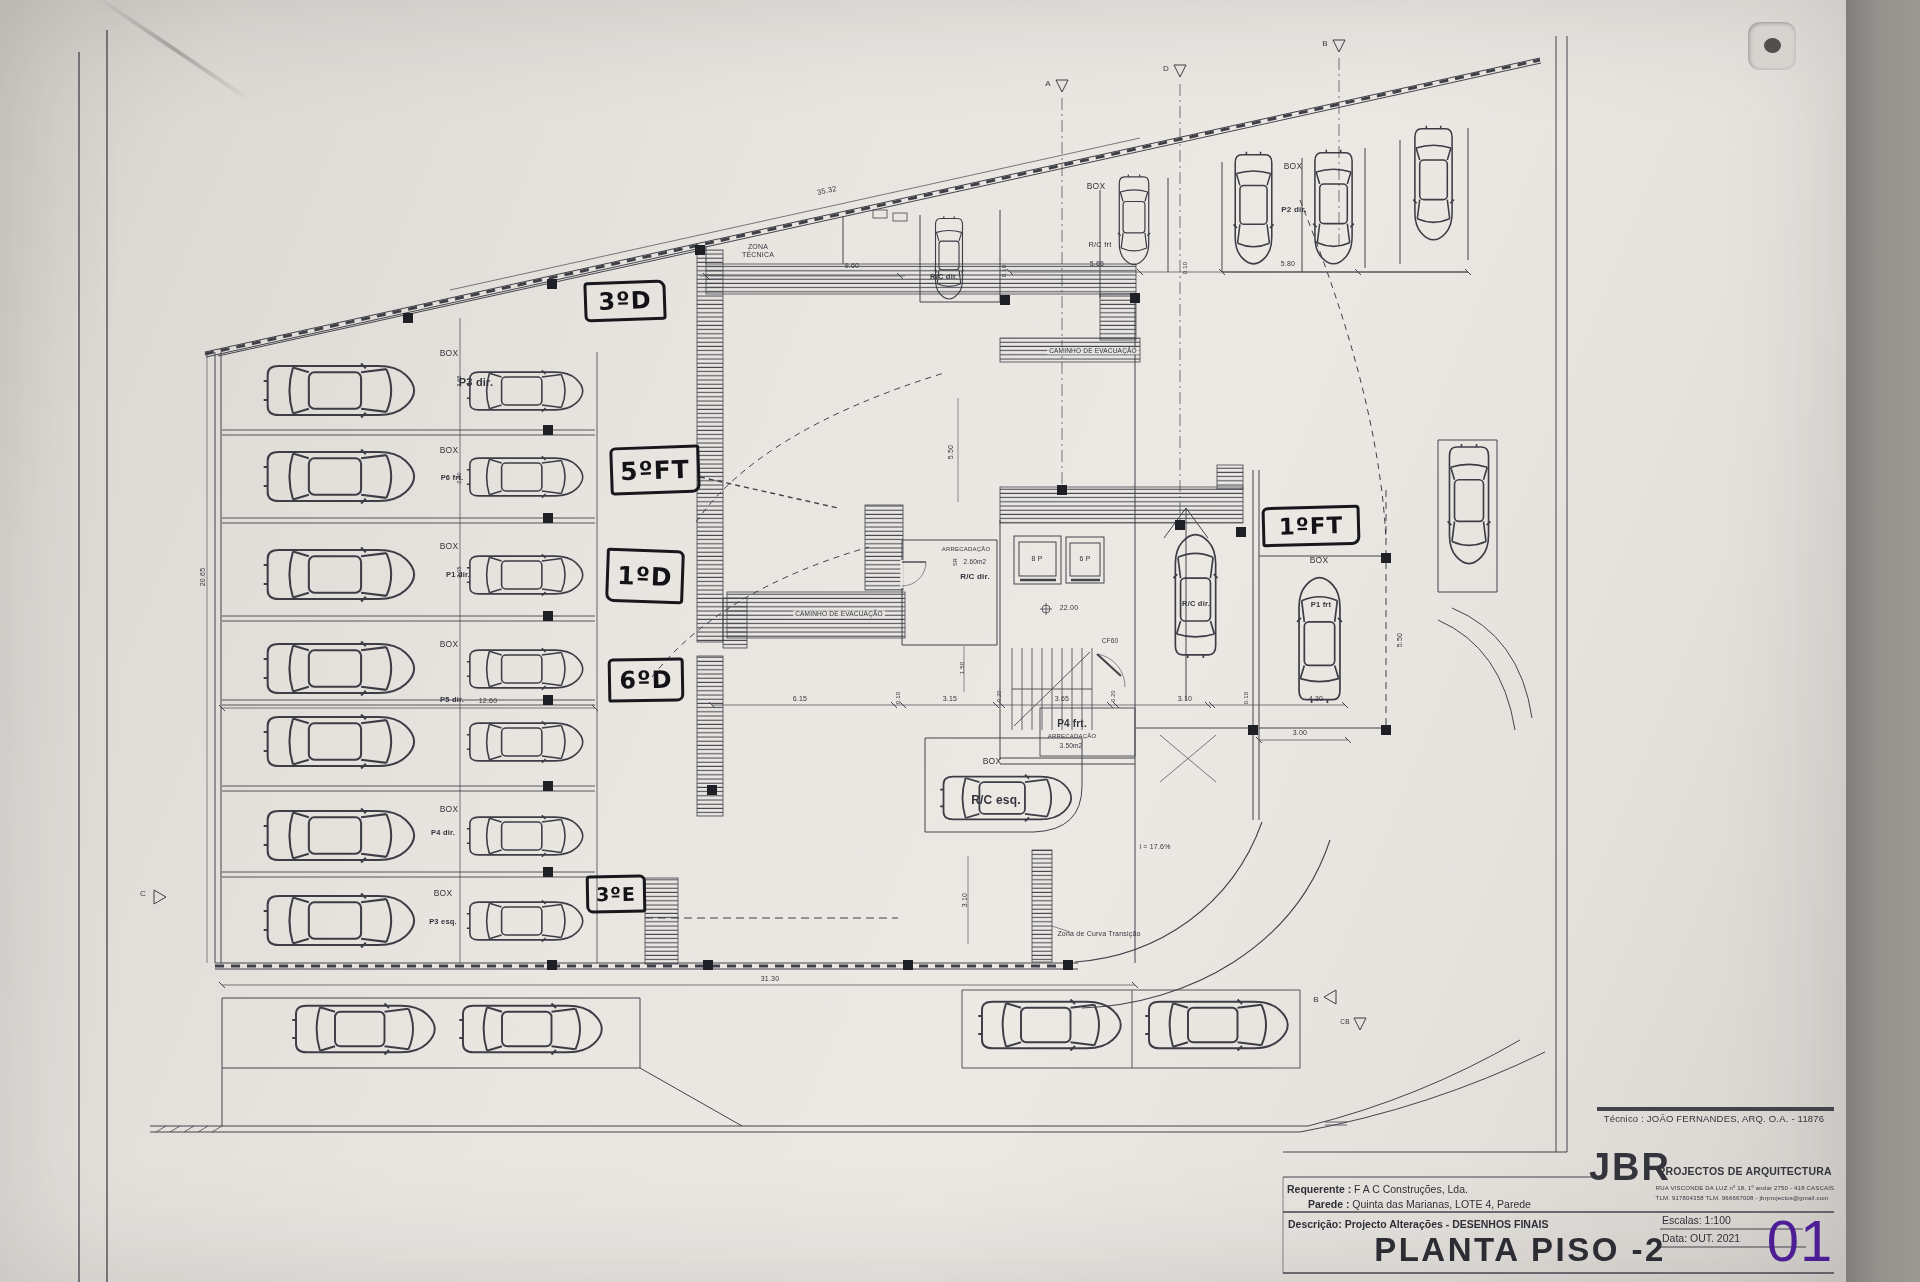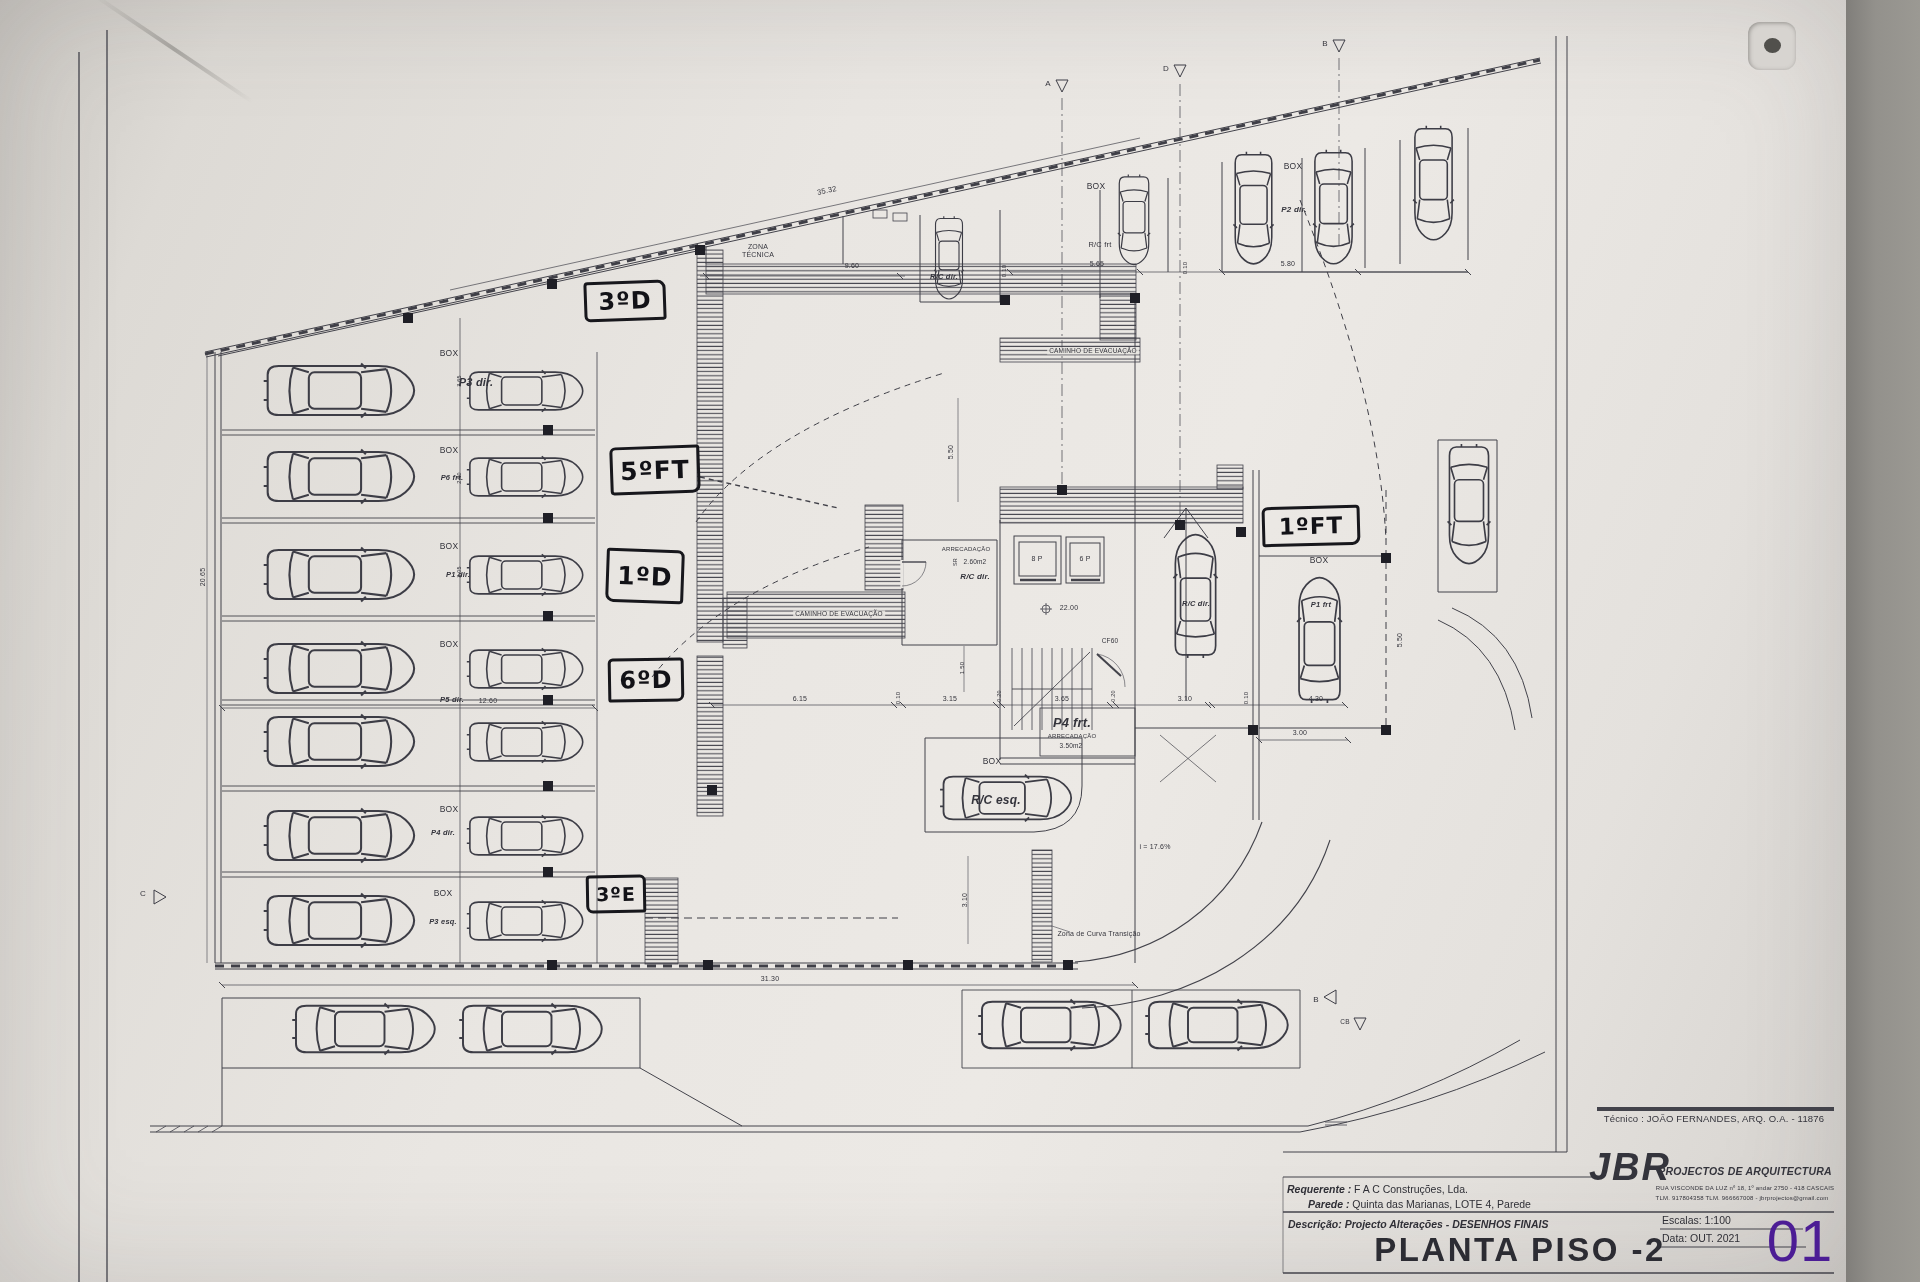--- a/index.html
+++ b/index.html
@@ -15,21 +15,21 @@
          transform:rotate(34deg);transform-origin:left top;}
   #punch{position:absolute;left:1748px;top:22px;width:48px;height:48px;border-radius:12px;
          background:#d7d4d0;box-shadow:inset 1px 1px 4px rgba(80,78,74,.5);}
   #punch .hole{position:absolute;left:16px;top:16px;width:17px;height:15px;border-radius:50%;background:#51504c;}
   svg{position:absolute;left:0;top:0;}
   .lb{position:absolute;transform:translate(-50%,-50%);color:#34343c;font-size:8px;
       white-space:nowrap;letter-spacing:.2px;line-height:1.1;}
   .pre{white-space:pre-line;text-align:center;}
   .rot90{transform:translate(-50%,-50%) rotate(-90deg);}
   .r12{transform:translate(-50%,-50%) rotate(-12.4deg);}
-  .b{font-weight:bold;font-style:italic;}
+  .b{font-weight:bold;}
   .bg{background:rgba(233,230,226,.85);padding:0 2px;}
   .lbL{position:absolute;color:#2f2f36;white-space:nowrap;}
   .hw{position:absolute;transform:translate(-50%,-50%);border:3px solid #17171c;color:#121217;
       font-family:"DejaVu Sans",sans-serif;font-weight:bold;text-align:center;
       display:flex;align-items:center;justify-content:center;letter-spacing:1px;}
   .tb-title{position:absolute;transform:translate(-50%,-50%);font-weight:bold;color:#2c2c33;letter-spacing:2.5px;}
   .num01{position:absolute;transform:translate(-50%,-50%);font-size:58px;color:#4c1d95;letter-spacing:1px;}
 </style>
 </head>
 <body>
@@ -289,21 +289,21 @@
     <div class="lb" style="left:966px;top:549px;font-size:6px">ARRECADAÇÃO</div>
     <div class="lb rot90" style="left:955px;top:562px;font-size:5.5px">SR</div>
     <div class="lb" style="left:975px;top:562px;font-size:6.5px">2.60m2</div>
     <div class="lb b" style="left:975px;top:577px;font-size:8px">R/C dir.</div>
     <div class="lb b" style="left:1196px;top:604px;font-size:7.5px">R/C dir.</div>
 
     <div class="lb" style="left:1037px;top:559px;font-size:7px">8 P</div>
     <div class="lb" style="left:1085px;top:559px;font-size:7px">6 P</div>
     <div class="lb" style="left:1069px;top:608px;font-size:7px">22.00</div>
     <div class="lb" style="left:1110px;top:641px;font-size:6.5px">CF60</div>
-    <div class="lb b" style="left:1072px;top:723px;font-size:13px">P4 frt.</div>
+    <div class="lb b" style="left:1072px;top:723px;font-size:10px">P4 frt.</div>
     <div class="lb" style="left:1072px;top:736px;font-size:6px">ARRECADAÇÃO</div>
     <div class="lb" style="left:1071px;top:746px;font-size:6.5px">3.50m2</div>
 
     <div class="lb" style="left:992px;top:762px;font-size:8.5px">BOX</div>
     <div class="lb b" style="left:996px;top:801px;font-size:12px">R/C esq.</div>
     <div class="lb" style="left:1319px;top:561px;font-size:8.5px">BOX</div>
     <div class="lb b" style="left:1321px;top:605px;font-size:7.5px">P1 frt</div>
     <div class="lb" style="left:1155px;top:847px;font-size:7px">i = 17.6%</div>
     <div class="lb" style="left:1099px;top:934px;font-size:7px">Zona de Curva Transição</div>
 

